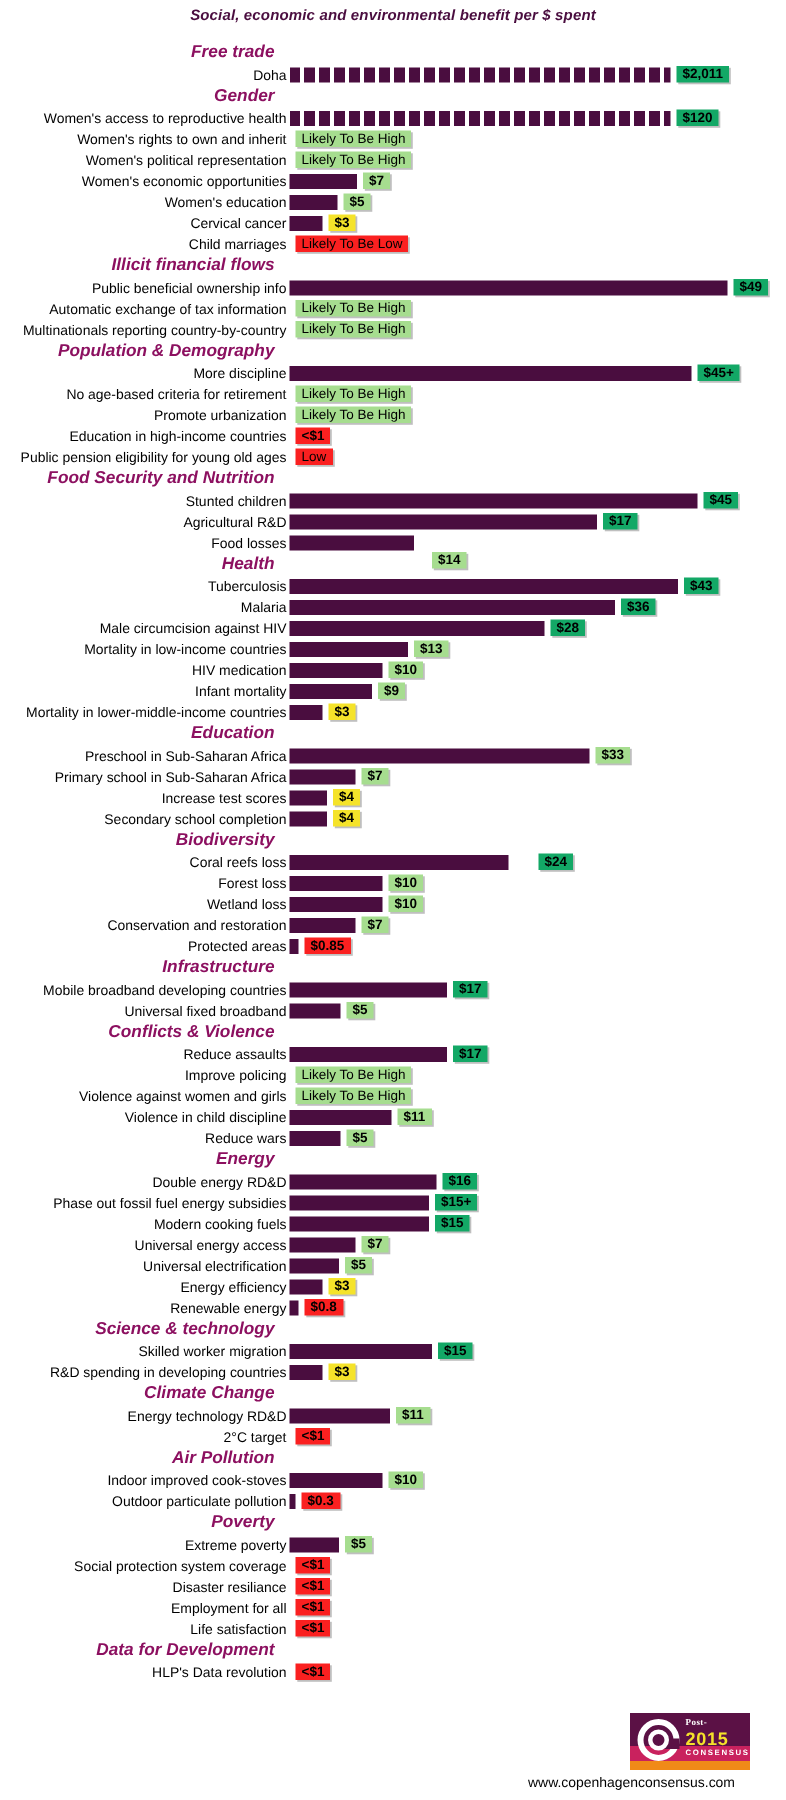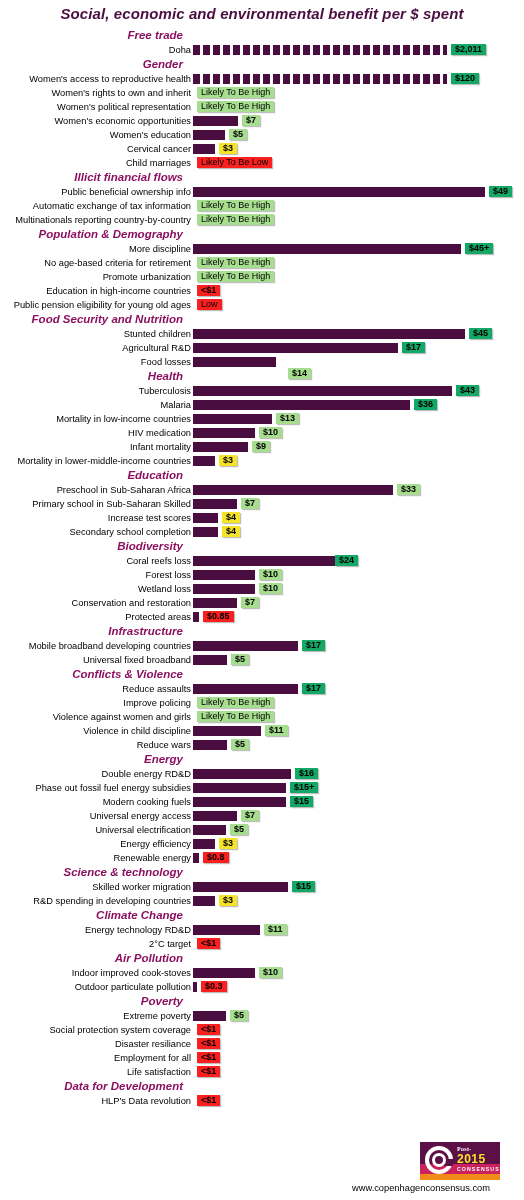--- a/index.html
+++ b/index.html
@@ -9,21 +9,21 @@
     font-family:"Liberation Sans", sans-serif;
     overflow:hidden;
     position:relative;
   }
   #chart-title{
     position:absolute;
     top:5px; left:0; width:524px;
     text-align:center;
     font-style:italic;
     font-weight:bold;
-    font-size:15px;
+    font-size:10px;
     color:#4a0d3f;
     letter-spacing:.1px;
   }
   #rows{
     position:absolute;
     top:28px; left:0; width:524px;
   }
   .row{
     position:relative;
     height:14px;
@@ -286,20 +286,27 @@
       </div>
     </div>
     <div class="row">
       <div class="item-label">Malaria</div>
       <div class="plot">
         <div class="bar" style="width: 217px;"></div>
         <div class="badge green-dark" style="left: 221px;">$36</div>
       </div>
     </div>
     <div class="row">
+      <div class="item-label">Male circumcision against HIV</div>
+      <div class="plot">
+        <div class="bar" style="width: 170px;"></div>
+        <div class="badge green-dark" style="left: 174px;">$28</div>
+      </div>
+    </div>
+    <div class="row">
       <div class="item-label">Mortality in low-income countries</div>
       <div class="plot">
         <div class="bar" style="width: 79px;"></div>
         <div class="badge green-light" style="left: 83px;">$13</div>
       </div>
     </div>
     <div class="row">
       <div class="item-label">HIV medication</div>
       <div class="plot">
         <div class="bar" style="width: 62px;"></div>
@@ -324,21 +331,21 @@
       <div class="sec-label">Education</div>
     </div>
     <div class="row">
       <div class="item-label">Preschool in Sub-Saharan Africa</div>
       <div class="plot">
         <div class="bar" style="width: 200px;"></div>
         <div class="badge green-light" style="left: 204px;">$33</div>
       </div>
     </div>
     <div class="row">
-      <div class="item-label">Primary school in Sub-Saharan Skilled</div>
+      <div class="item-label">Primary school in Sub-Saharan Africa</div>
       <div class="plot">
         <div class="bar" style="width: 44px;"></div>
         <div class="badge green-light" style="left: 48px;">$7</div>
       </div>
     </div>
     <div class="row">
       <div class="item-label">Increase test scores</div>
       <div class="plot">
         <div class="bar" style="width: 25px;"></div>
         <div class="badge yellow" style="left: 29px;">$4</div>
@@ -351,21 +358,21 @@
         <div class="badge yellow" style="left: 29px;">$4</div>
       </div>
     </div>
     <div class="row section">
       <div class="sec-label">Biodiversity</div>
     </div>
     <div class="row">
       <div class="item-label">Coral reefs loss</div>
       <div class="plot">
         <div class="bar" style="width: 146px;"></div>
-        <div class="badge green-dark" style="left: 142px;">$24</div>
+        <div class="badge green-dark" style="left: 166px;">$24</div>
       </div>
     </div>
     <div class="row">
       <div class="item-label">Forest loss</div>
       <div class="plot">
         <div class="bar" style="width: 62px;"></div>
         <div class="badge green-light" style="left: 66px;">$10</div>
       </div>
     </div>
     <div class="row">

